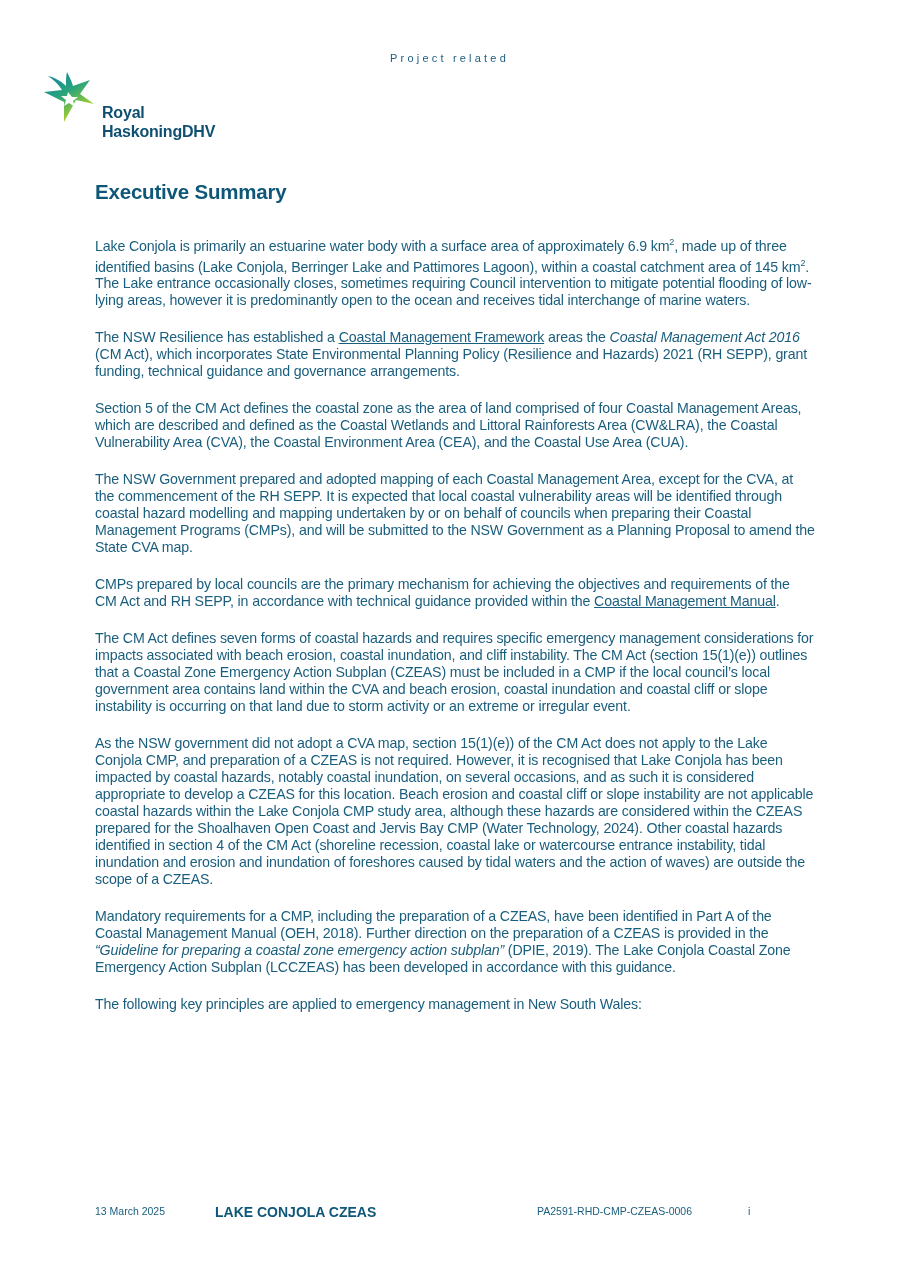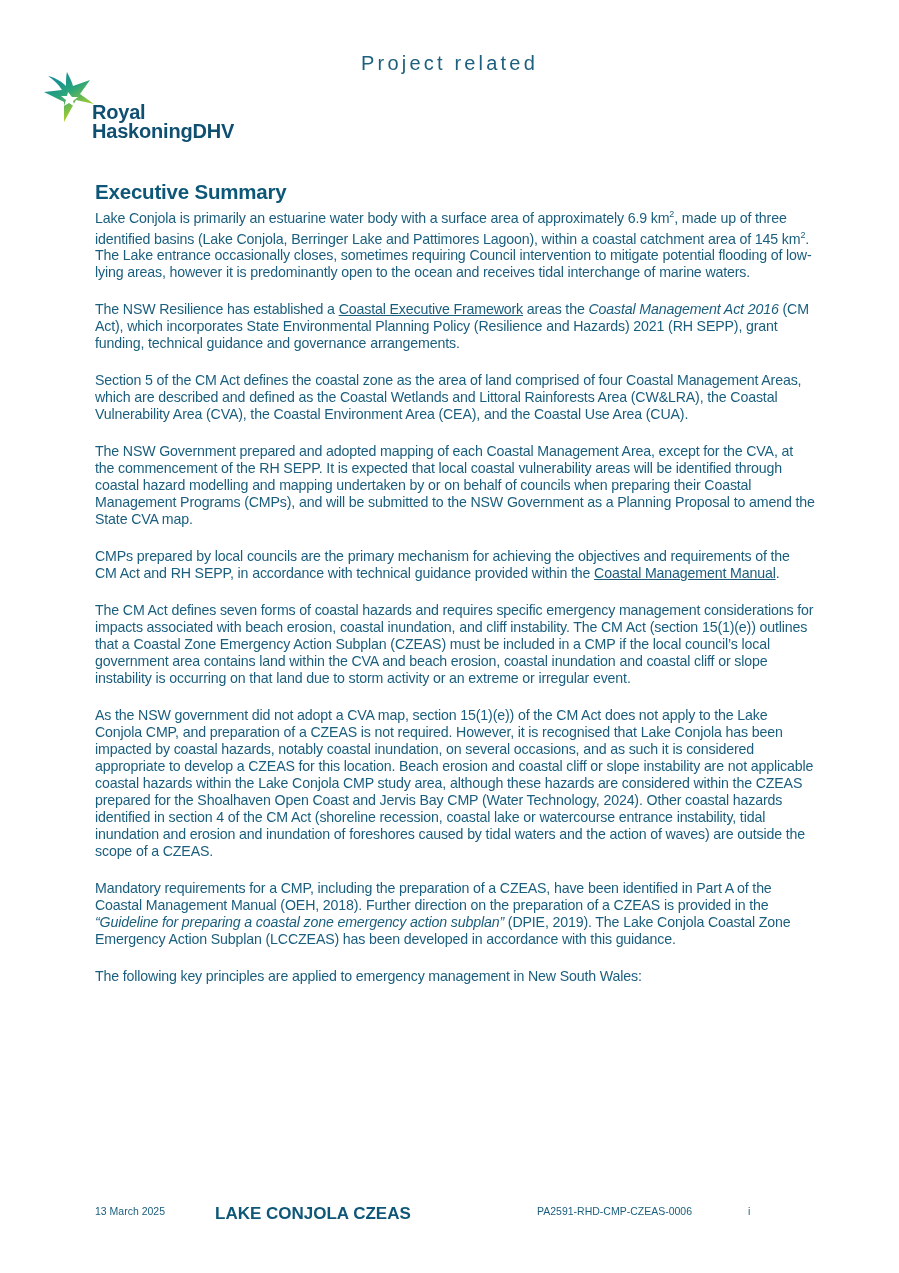--- a/index.html
+++ b/index.html
@@ -1,31 +1,31 @@
 <!DOCTYPE html>
 <html><head>
 <meta charset="utf-8">
 <style>
   html, body { margin: 0; padding: 0; background: #ffffff; }
   body { width: 899px; height: 1273px; position: relative; overflow: hidden;
          font-family: "Liberation Sans", sans-serif; color: #1a5e7e; }
   .classification { position: absolute; top: 52px; left: 0; width: 899px; text-align: center;
-         font-size: 20px; letter-spacing: 3.2px; color: #1d5f7e; }
+         font-size: 11px; letter-spacing: 3.2px; color: #1d5f7e; }
   .logo { position: absolute; left: 42px; top: 70px; width: 220px; height: 80px; }
   .logo svg { position: absolute; left: 0; top: 0; }
-  .logo-text { position: absolute; left: 50px; top: 33px; color: #0f4f71; font-weight: bold;
-         font-size: 20px; line-height: 19px; letter-spacing: -0.2px; }
+  .logo-text { position: absolute; left: 60px; top: 33px; color: #0f4f71; font-weight: bold;
+         font-size: 16px; line-height: 19px; letter-spacing: -0.2px; }
   .content { position: absolute; left: 95px; top: 180px; width: 720px; }
-  h1 { margin: 0 0 2px 0; font-size: 20.5px; font-weight: bold; color: #0e5778; letter-spacing: -0.2px; }
+  h1 { margin: 0 0 30px 0; font-size: 20.5px; font-weight: bold; color: #0e5778; letter-spacing: -0.2px; }
   p { margin: 0 0 20px 0; font-size: 14.2px; line-height: 17px; color: #1a5e7e; letter-spacing: -0.15px; }
   a.link { color: #1a5e7e; text-decoration: underline; }
   .footer { position: absolute; top: 1205px; left: 95px; width: 700px; font-size: 10.5px; color: #1a5e7e; }
   .footer span { position: absolute; top: 0; white-space: nowrap; text-align: center; }
   .f-date { left: 0; }
-  .f-title { left: 120px; font-weight: bold; font-size: 17px; top: -1px !important; color: #0e5778; }
+  .f-title { left: 120px; font-weight: bold; font-size: 14px; top: -1px !important; color: #0e5778; }
   .f-ref { left: 442px; }
   .f-page { left: 653px; }
 </style>
 </head>
 <body>
 
 <div class="classification">Project related</div>
 
 <div class="logo">
   <svg width="60" height="60" viewBox="0 0 60 60">
@@ -43,21 +43,21 @@
     <div>Royal</div>
     <div>HaskoningDHV</div>
   </div>
 </div>
 
 <div class="content">
   <h1>Executive Summary</h1>
 
   <p><span>Lake Conjola is primarily an estuarine water body with a surface area of approximately 6.9 km</span><sup style="font-size:9px;">2</sup><span>, made up of three identified basins (Lake Conjola, Berringer Lake and Pattimores Lagoon), within a coastal catchment area of 145 km</span><sup style="font-size:9px;">2</sup><span>. The Lake entrance occasionally closes, sometimes requiring Council intervention to mitigate potential flooding of low-lying areas, however it is predominantly open to the ocean and receives tidal interchange of marine waters.</span></p>
 
-  <p><span>The NSW Resilience has established a </span><a class="link">Coastal Executive Framework</a><span> areas the </span><i>Coastal Management Act 2016</i><span> (CM Act), which incorporates State Environmental Planning Policy (Resilience and Hazards) 2021 (RH SEPP), grant funding, technical guidance and governance arrangements.</span></p>
+  <p><span>The NSW Resilience has established a </span><a class="link">Coastal Management Framework</a><span> areas the </span><i>Coastal Management Act 2016</i><span> (CM Act), which incorporates State Environmental Planning Policy (Resilience and Hazards) 2021 (RH SEPP), grant funding, technical guidance and governance arrangements.</span></p>
 
   <p>Section 5 of the CM Act defines the coastal zone as the area of land comprised of four Coastal Management Areas, which are described and defined as the Coastal Wetlands and Littoral Rainforests Area (CW&amp;LRA), the Coastal Vulnerability Area (CVA), the Coastal Environment Area (CEA), and the Coastal Use Area (CUA).</p>
 
   <p>The NSW Government prepared and adopted mapping of each Coastal Management Area, except for the CVA, at the commencement of the RH SEPP. It is expected that local coastal vulnerability areas will be identified through coastal hazard modelling and mapping undertaken by or on behalf of councils when preparing their Coastal Management Programs (CMPs), and will be submitted to the NSW Government as a Planning Proposal to amend the State CVA map.</p>
 
   <p><span>CMPs prepared by local councils are the primary mechanism for achieving the objectives and requirements of the CM Act and RH SEPP, in accordance with technical guidance provided within the </span><a class="link">Coastal Management Manual</a><span>.</span></p>
 
   <p>The CM Act defines seven forms of coastal hazards and requires specific emergency management considerations for impacts associated with beach erosion, coastal inundation, and cliff instability. The CM Act (section 15(1)(e)) outlines that a Coastal Zone Emergency Action Subplan (CZEAS) must be included in a CMP if the local council’s local government area contains land within the CVA and beach erosion, coastal inundation and coastal cliff or slope instability is occurring on that land due to storm activity or an extreme or irregular event.</p>
 
   <p>As the NSW government did not adopt a CVA map, section 15(1)(e)) of the CM Act does not apply to the Lake Conjola CMP, and preparation of a CZEAS is not required. However, it is recognised that Lake Conjola has been impacted by coastal hazards, notably coastal inundation, on several occasions, and as such it is considered appropriate to develop a CZEAS for this location. Beach erosion and coastal cliff or slope instability are not applicable coastal hazards within the Lake Conjola CMP study area, although these hazards are considered within the CZEAS prepared for the Shoalhaven Open Coast and Jervis Bay CMP (Water Technology, 2024). Other coastal hazards identified in section 4 of the CM Act (shoreline recession, coastal lake or watercourse entrance instability, tidal inundation and erosion and inundation of foreshores caused by tidal waters and the action of waves) are outside the scope of a CZEAS.</p>

